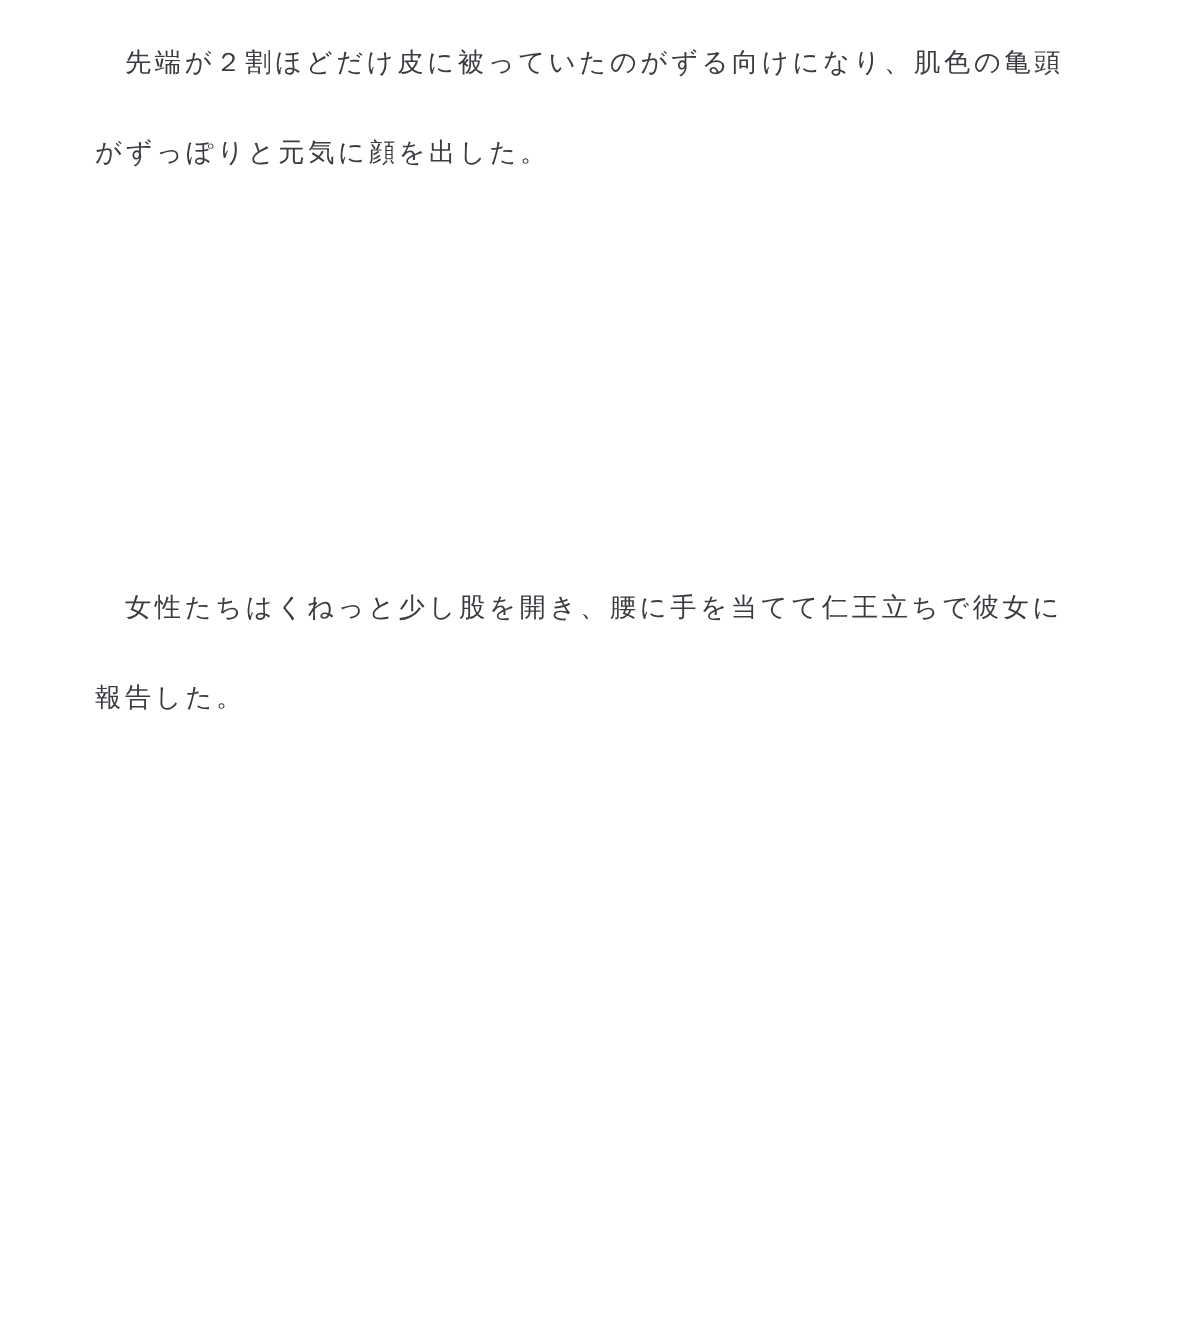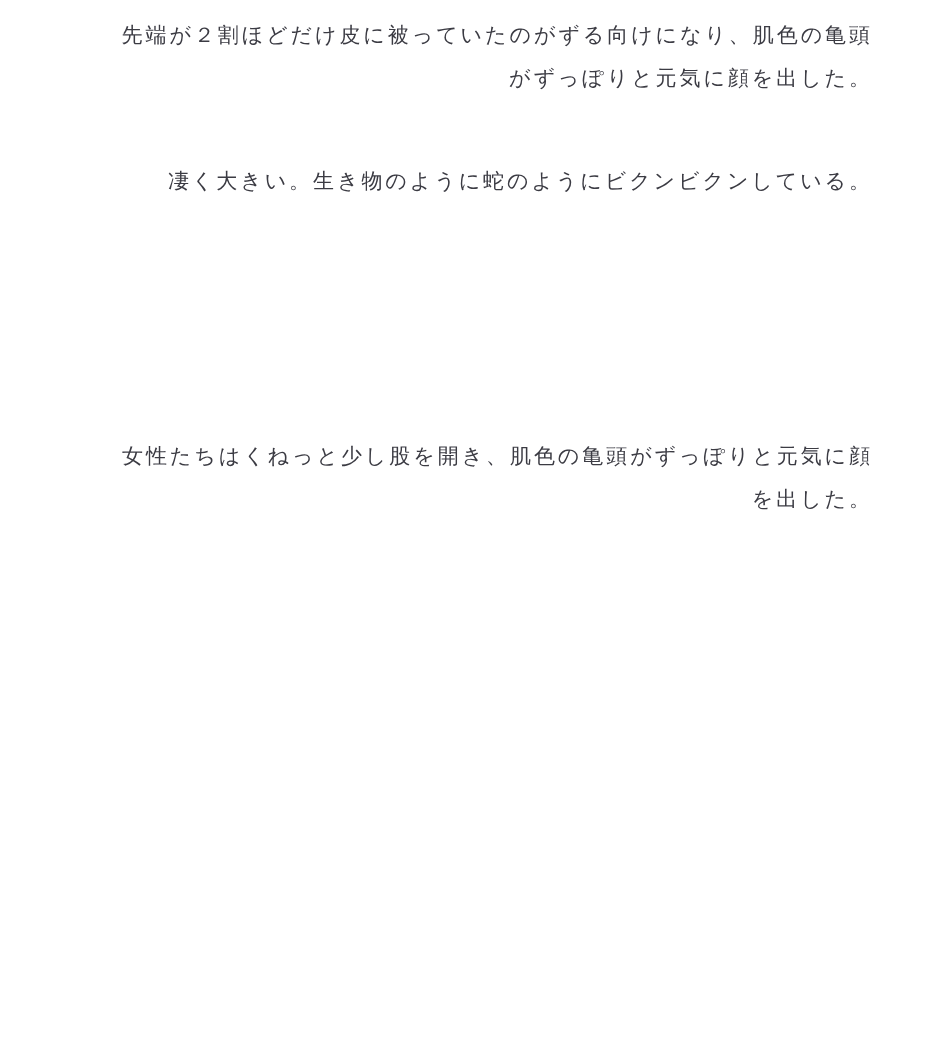--- a/index.html
+++ b/index.html
@@ -19,48 +19,47 @@
     width: 949px;
     height: 1059px;
     box-sizing: border-box;
     padding: 0;
   }
   .doc-body {
     padding: 14px 76px 0 76px;
   }
   .para {
     font-size: 21px;
-    line-height: 43px;
+    line-height: 72px;
     letter-spacing: 0.14em;
     color: #3b3b43;
-    text-align: right;
+    text-align: left;
     margin: 0;
     white-space: pre-wrap;
     word-break: break-all;
   }
   .gap-sm { height: 60px; }
   .gap-md { height: 112px; }
   .gap-lg { height: 120px; }
 </style>
 </head>
 <body>
 
 <div class="page">
   <div class="doc-body">
 
     <p class="para">　先端が２割ほどだけ皮に被っていたのがずる向けになり、肌色の亀頭がずっぽりと元気に顔を出した。</p>
 
     <div class="gap-sm"></div>
 
-    <p class="para">　凄く大きい。生き物のように蛇のようにビクンビクンしている。</p>
 
     <div class="gap-md"></div>
 
 
     <div class="gap-lg"></div>
 
-    <p class="para">　女性たちはくねっと少し股を開き、肌色の亀頭がずっぽりと元気に顔を出した。</p>
+    <p class="para">　女性たちはくねっと少し股を開き、腰に手を当てて仁王立ちで彼女に報告した。</p>
 
     <div class="gap-md"></div>
 
 
   </div>
 </div>
 
 </body></html>

